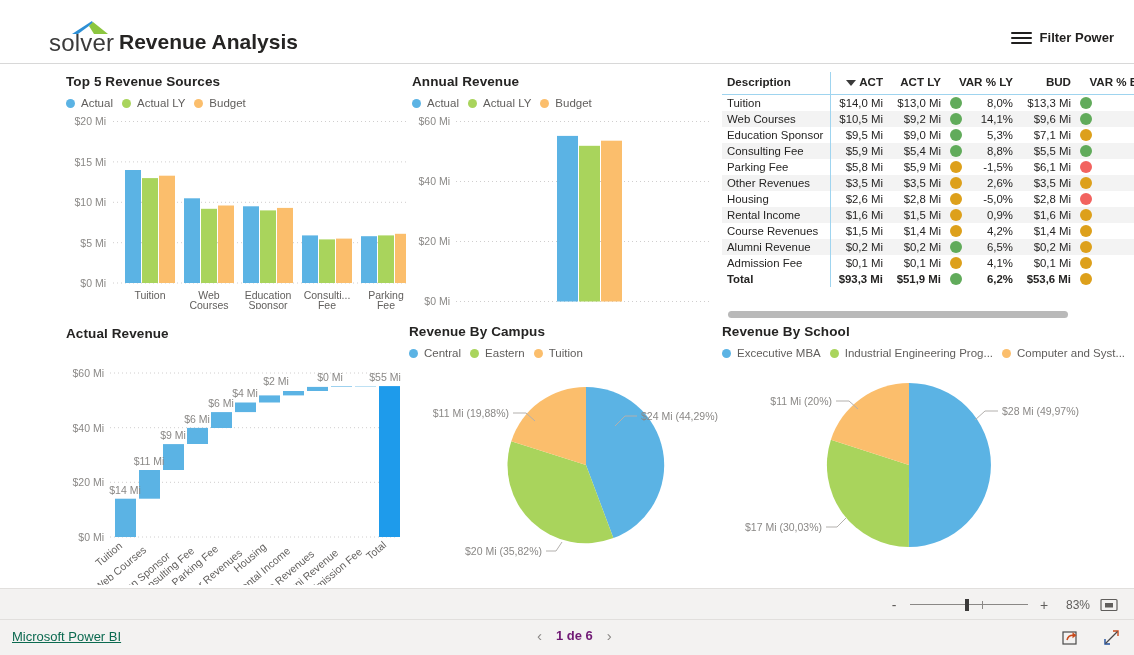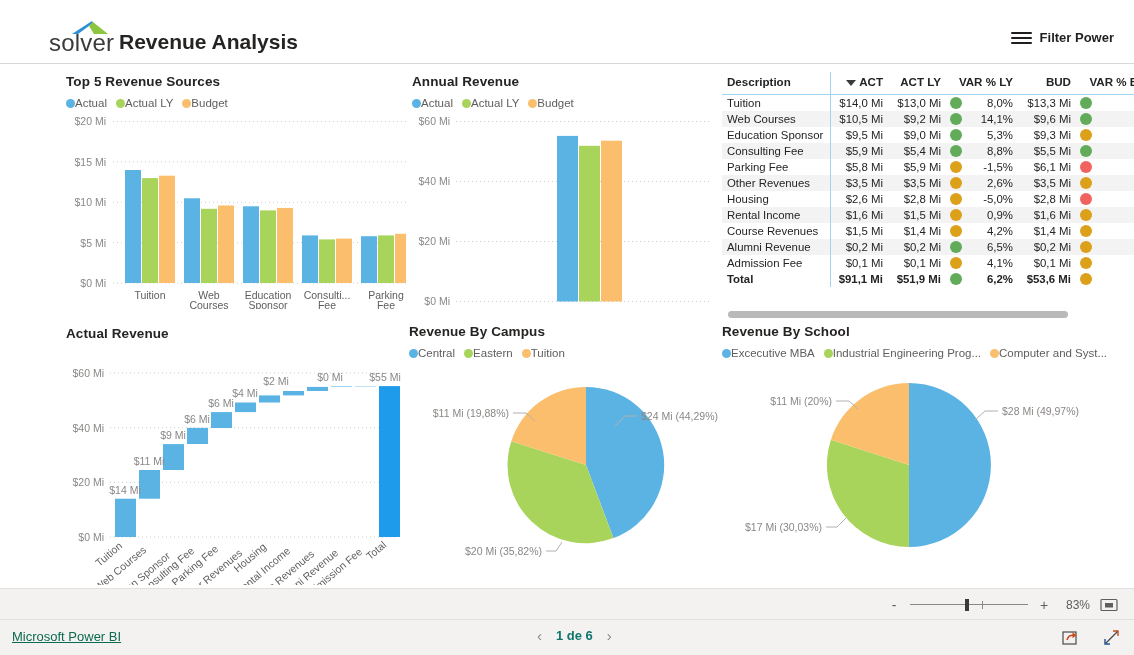--- a/index.html
+++ b/index.html
@@ -33,21 +33,21 @@
   .burger { display:flex; flex-direction:column; justify-content:space-between; width:21px; height:12px; }
   .burger span { display:block; height:2px; background:#201f1e; border-radius:1px; }
   .filter-label { font-size:13px; font-weight:bold; color:#201f1e; }
 
   
   .panel { position:absolute; }
   .panel-title {
     font-size:13.5px; color:#252423; font-weight:600; letter-spacing:.1px;
   }
   .legend { display:flex; align-items:center; gap:9px; margin-top:8px; }
-  .legend-item { display:flex; align-items:center; gap:0; white-space:nowrap; }
+  .legend-item { display:flex; align-items:center; gap:6px; white-space:nowrap; }
   .legend-dot { width:9px; height:9px; border-radius:50%; flex:0 0 auto; }
   .legend-text { font-size:11.5px; color:#605e5c; }
 
   .axis-label { font-size:10.5px; fill:#8a8886; font-family:"Liberation Sans", sans-serif; }
   .cat-label  { font-size:10.5px; fill:#605e5c; font-family:"Liberation Sans", sans-serif; }
   .dl-label   { font-size:10.5px; fill:#8a8886; font-family:"Liberation Sans", sans-serif; }
 
   
   .tbl-wrap { position:absolute; left:722px; top:72px; width:412px; height:230px; overflow:hidden; }
   table.matrix { border-collapse:collapse; width:438px; table-layout:fixed; }
@@ -98,21 +98,21 @@
 
   .statusbar {
     position:absolute; left:0; top:620px; width:1134px; height:35px; background:#f3f2f1;
   }
   .pbi-link {
     position:absolute; left:12px; top:9px; font-size:13px; color:#0b6a50;
     text-decoration:underline; cursor:pointer;
   }
   .pager { position:absolute; left:537px; top:8px; display:flex; align-items:center; gap:14px; }
   .pg-arrow { font-size:15px; color:#8a8886; cursor:pointer; line-height:1; }
-  .pg-text { font-size:13px; font-weight:bold; color:#0f766e; }
+  .pg-text { font-size:13px; font-weight:bold; color:#701a75; }
   .sb-icons { position:absolute; right:14px; top:9px; display:flex; align-items:center; gap:24px; }
   .sb-icon { width:17px; height:17px; cursor:pointer; }
 </style>
 </head>
 <body>
 
 <div class="app">
 
   <div class="header">
     <div class="logo-wrap">
@@ -281,21 +281,21 @@
               <td class="num">$9,2 Mi</td>
               <td class="kpi-cell"><span class="kpi-dot" style="background: rgb(97, 171, 91);"></span>14,1%</td>
               <td class="num">$9,6 Mi</td>
               <td class="kpi-cell"><span class="kpi-dot" style="background: rgb(97, 171, 91);"></span>9,0</td>
             </tr>
             <tr>
               <td class="desc">Education Sponsor</td>
               <td class="num col-sep">$9,5 Mi</td>
               <td class="num">$9,0 Mi</td>
               <td class="kpi-cell"><span class="kpi-dot" style="background: rgb(97, 171, 91);"></span>5,3%</td>
-              <td class="num">$9,3 Mi</td>
+              <td class="num">$7,1 Mi</td>
               <td class="kpi-cell"><span class="kpi-dot" style="background: rgb(221, 160, 27);"></span>1,3</td>
             </tr>
             <tr class="alt">
               <td class="desc">Consulting Fee</td>
               <td class="num col-sep">$5,9 Mi</td>
               <td class="num">$5,4 Mi</td>
               <td class="kpi-cell"><span class="kpi-dot" style="background: rgb(97, 171, 91);"></span>8,8%</td>
               <td class="num">$5,5 Mi</td>
               <td class="kpi-cell"><span class="kpi-dot" style="background: rgb(97, 171, 91);"></span>6,6</td>
             </tr>
@@ -350,21 +350,21 @@
             <tr>
               <td class="desc">Admission Fee</td>
               <td class="num col-sep">$0,1 Mi</td>
               <td class="num">$0,1 Mi</td>
               <td class="kpi-cell"><span class="kpi-dot" style="background: rgb(221, 160, 27);"></span>4,1%</td>
               <td class="num">$0,1 Mi</td>
               <td class="kpi-cell"><span class="kpi-dot" style="background: rgb(221, 160, 27);"></span>0,4</td>
             </tr>
             <tr class="total">
               <td class="desc">Total</td>
-              <td class="num col-sep">$91,1 Mi</td>
+              <td class="num col-sep">$93,3 Mi</td>
               <td class="num">$51,9 Mi</td>
               <td class="kpi-cell"><span class="kpi-dot" style="background: rgb(97, 171, 91);"></span>6,2%</td>
               <td class="num">$53,6 Mi</td>
               <td class="kpi-cell"><span class="kpi-dot" style="background: rgb(221, 160, 27);"></span>3</td>
             </tr>
           </tbody>
       </table>
     </div>
     <div class="tbl-scroll-track" style="left:0; top:241px;">
       <div class="tbl-scroll" style="left:6px; top:0;"></div>

